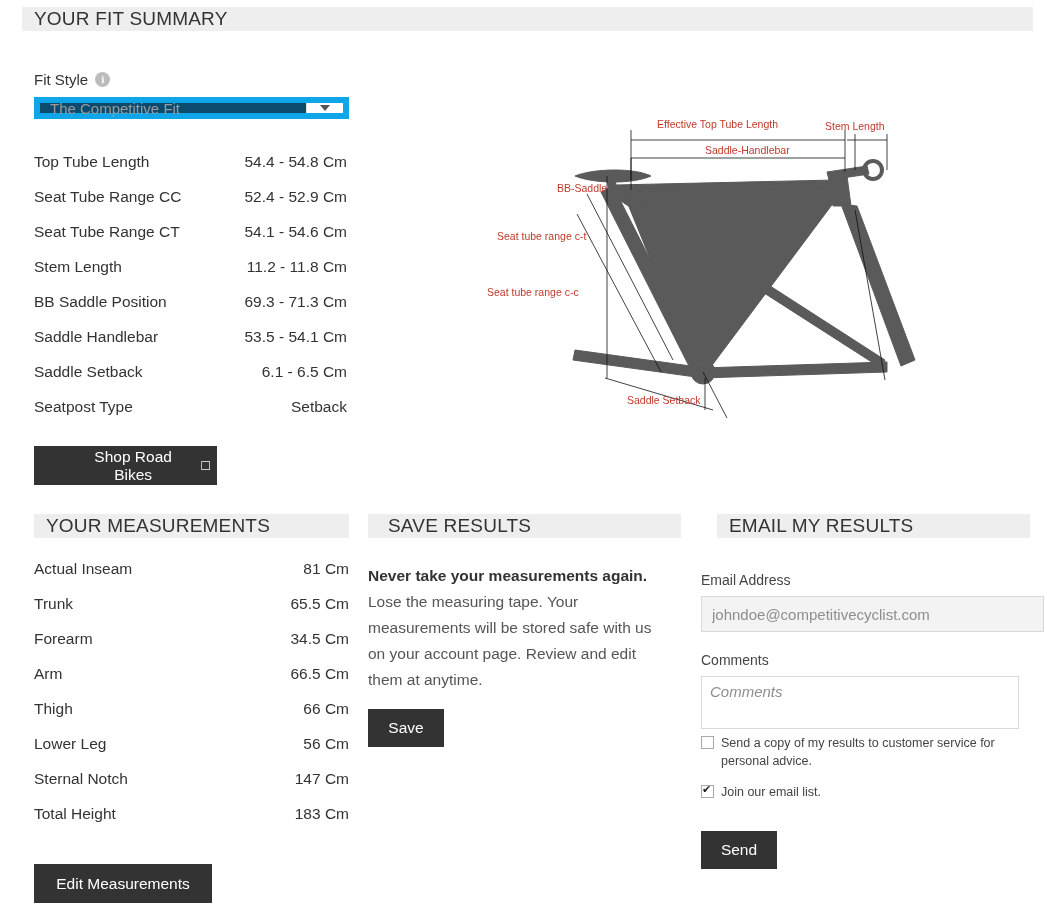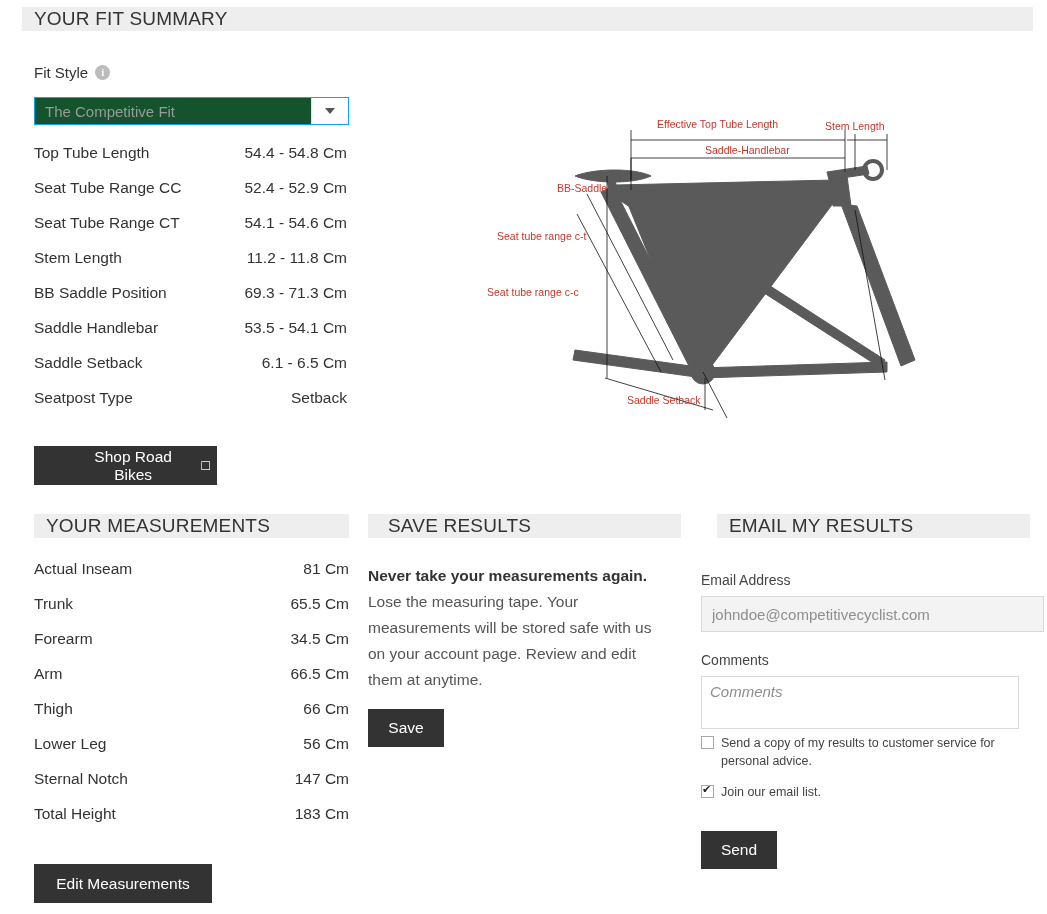--- a/index.html
+++ b/index.html
@@ -42,21 +42,21 @@
     position: absolute;
     left: 22px;
     top: 7px;
     width: 1011px;
   }
 
   
   .fit-style-label-row {
     position: absolute;
     left: 34px;
-    top: 64px;
+    top: 71px;
     display: flex;
     align-items: center;
     gap: 7px;
   }
   .fit-style-label-row .lbl {
     font-size: 15px;
     color: #333;
   }
   .info-icon {
     width: 15px; height: 15px;
@@ -68,24 +68,24 @@
     line-height: 15px;
     text-align: center;
     font-family: "Liberation Serif", serif;
   }
 
   .fit-select {
     position: absolute;
     left: 34px;
     top: 97px;
     width: 315px;
-    height: 28px;
-    display: flex;
-    border: 1px solid #0ea5e9;
-    background: #14532d;
+    height: 22px;
+    display: flex;
+    border: 6px solid #0ea5e9;
+    background: #0c4a6e;
     box-sizing: border-box;
   }
   .fit-select .value {
     flex: 1;
     display: flex;
     align-items: center;
     padding-left: 10px;
     color: #9a9a9a;
     font-size: 15px;
   }
@@ -107,21 +107,21 @@
   
   .spec-list {
     position: absolute;
     left: 34px;
     top: 144px;
     width: 313px;
   }
   .spec-row {
     display: flex;
     justify-content: space-between;
-    align-items: flex-start;
+    align-items: center;
     height: 35px;
     font-size: 15.5px;
     color: #333;
   }
   .spec-row .k { }
   .spec-row .v { }
 
   
   .dark-btn {
     background: #333333;

